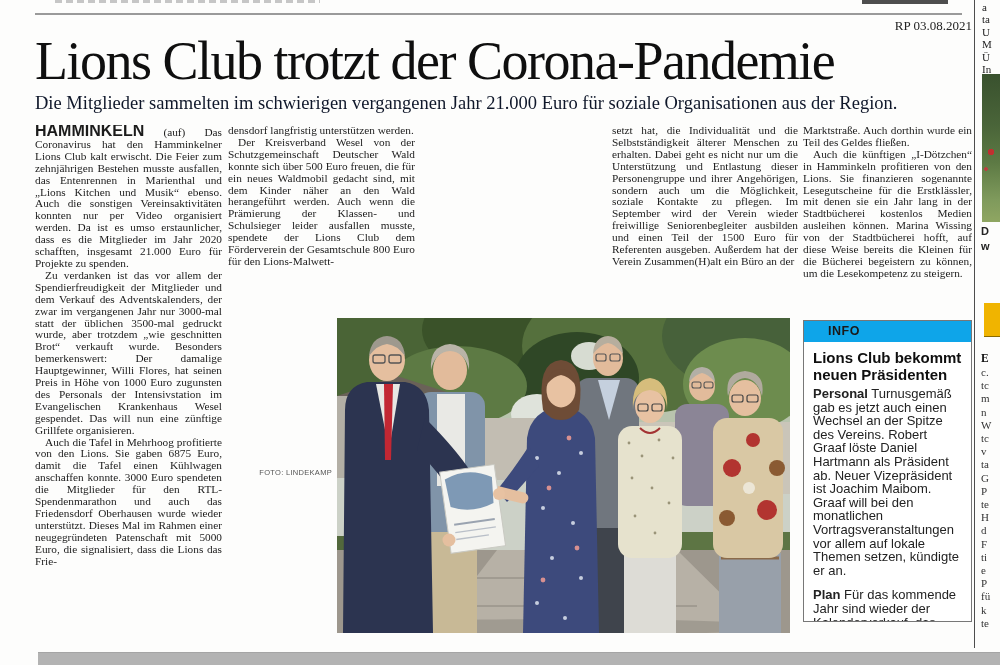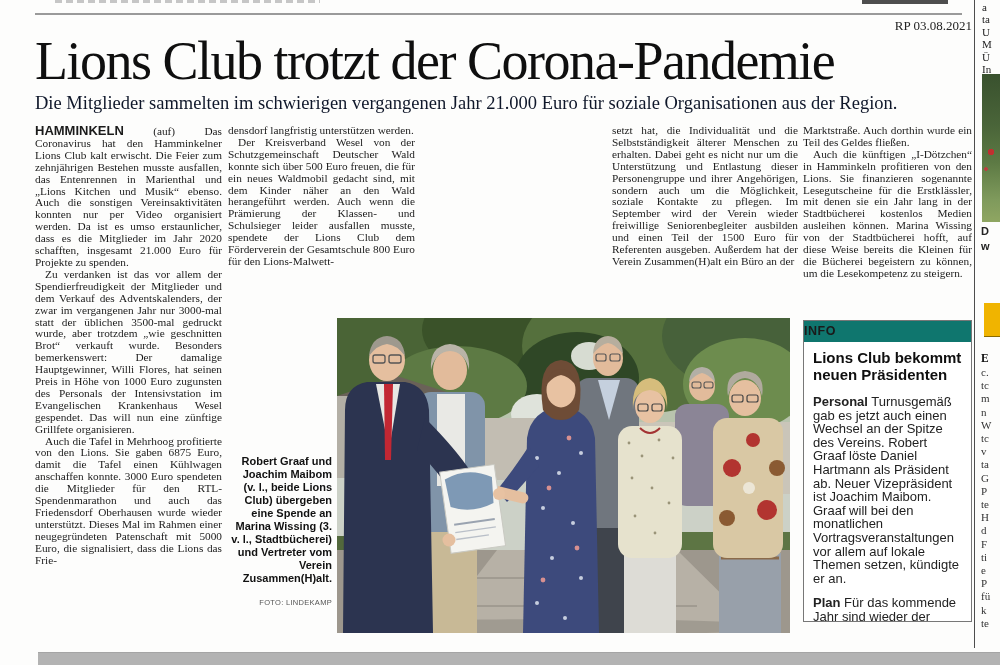--- a/index.html
+++ b/index.html
@@ -15,39 +15,39 @@
   .date{top:18px;right:28px;font-size:13px;color:#222;}
   .headline{left:35px;top:33px;width:935px;font-size:54px;line-height:57px;
      letter-spacing:-1.5px;color:#0f0f0f;font-weight:400;white-space:nowrap;}
   .subheadline{left:35px;top:93px;width:900px;font-size:18.5px;color:#0f172a;}
 
   
   .col{position:absolute;top:125px;font-size:11.3px;line-height:11.9px;
        text-align:justify;overflow:hidden;color:#1b1b1b;}
   .col p{margin:0;}
   .col p.indent{text-indent:10px;}
-  .kicker{font-family:"Liberation Sans",sans-serif;font-weight:bold;font-size:13px;}
+  .kicker{font-family:"Liberation Sans",sans-serif;font-weight:bold;font-size:16px;}
 
   
   .photo{left:337px;top:318px;width:453px;height:315px;}
   .caption{left:228px;top:455px;width:104px;text-align:right;
      font-family:"Liberation Sans",sans-serif;font-weight:bold;
      font-size:11px;line-height:13px;color:#111;}
   .photo-credit{margin-top:11px;font-size:7.5px;font-weight:normal;
      color:#555;letter-spacing:.3px;}
 
   
   .info-box{left:803px;top:320px;width:169px;height:302px;background:#fff;
      border:1px solid #777;box-sizing:border-box;
      font-family:"Liberation Sans",sans-serif;overflow:hidden;}
-  .info-kicker{height:21px;background:#0f766e;color:#1a1a1a;font-weight:bold;
-     font-size:12.5px;line-height:21px;padding-left:0;letter-spacing:.5px;}
+  .info-kicker{height:21px;background:#0ea5e9;color:#1a1a1a;font-weight:bold;
+     font-size:12.5px;line-height:21px;padding-left:24px;letter-spacing:.5px;}
   .info-inner{padding:8px 9px 0 9px;}
   .info-title{font-size:15px;line-height:16.5px;font-weight:bold;color:#0f0f0f;
-     margin-bottom:12px;}
+     margin-bottom:4px;}
   .info-section{font-size:13px;line-height:13.6px;color:#222;margin-bottom:11px;}
   .info-lead{font-weight:bold;}
 
   
   .v-rule{left:974px;top:0;width:1px;height:648px;background:#4d4d4d;}
   .sliver{font-size:11px;line-height:12.4px;white-space:pre-line;color:#222;}
   .sliver-top{left:982px;top:1px;width:18px;}
   .sliver-photo{left:982px;top:74px;width:18px;height:148px;
      background-image:radial-gradient(circle 3px at 9px 78px,#c03030 0 3px,transparent 3px),
        radial-gradient(circle 2px at 4px 95px,#b84040 0 2px,transparent 2px),
@@ -95,21 +95,20 @@
   <div class="col" style="left:612px;width:186px;height:192px;">
     <p>setzt hat, die Individualität und die Selbstständigkeit älterer Menschen zu erhalten. Dabei geht es nicht nur um die Unterstützung und Entlastung dieser Personengruppe und ihrer Angehörigen, sondern auch um die Möglichkeit, soziale Kontakte zu pflegen. Im September wird der Verein wieder freiwillige Seniorenbegleiter ausbilden und einen Teil der 1500 Euro für Referenten ausgeben. Außerdem hat der Verein Zusammen(H)alt ein Büro an der</p>
   </div>
 
   <div class="col" style="left:803px;width:169px;height:180px;">
     <p>Marktstraße. Auch dorthin wurde ein Teil des Geldes fließen.</p>
     <p class="indent">Auch die künftigen „I-Dötzchen“ in Hamminkeln profitieren von den Lions. Sie finanzieren sogenannte Lesegutscheine für die Erstklässler, mit denen sie ein Jahr lang in der Stadtbücherei kostenlos Medien ausleihen können. Marina Wissing von der Stadtbücherei hofft, auf diese Weise bereits die Kleinen für die Bücherei begeistern zu können, um die Lesekompetenz zu steigern.</p>
   </div>
 
   <div class="abs caption">
-    <span>Robert Graaf und Joachim Maibom (v. l., beide Lions Club) übergeben eine Spende an Marina Wissing (3. v. l., Stadtbücherei) und Vertreter vom Verein Zusammen(H)alt.</span>
     <div class="photo-credit">FOTO: LINDEKAMP</div>
   </div>
 
   <svg class="abs photo" viewBox="0 0 453 315" aria-label="group photo">
     <rect width="453" height="315" fill="#ccd1c7"></rect>
     <rect width="453" height="150" fill="#b9c4ae"></rect>
     <ellipse cx="60" cy="25" rx="115" ry="62" fill="#4a6436"></ellipse>
     <ellipse cx="180" cy="12" rx="95" ry="52" fill="#3a5229"></ellipse>
     <ellipse cx="300" cy="28" rx="115" ry="68" fill="#55703d"></ellipse>
     <ellipse cx="420" cy="18" rx="95" ry="58" fill="#47613a"></ellipse>

